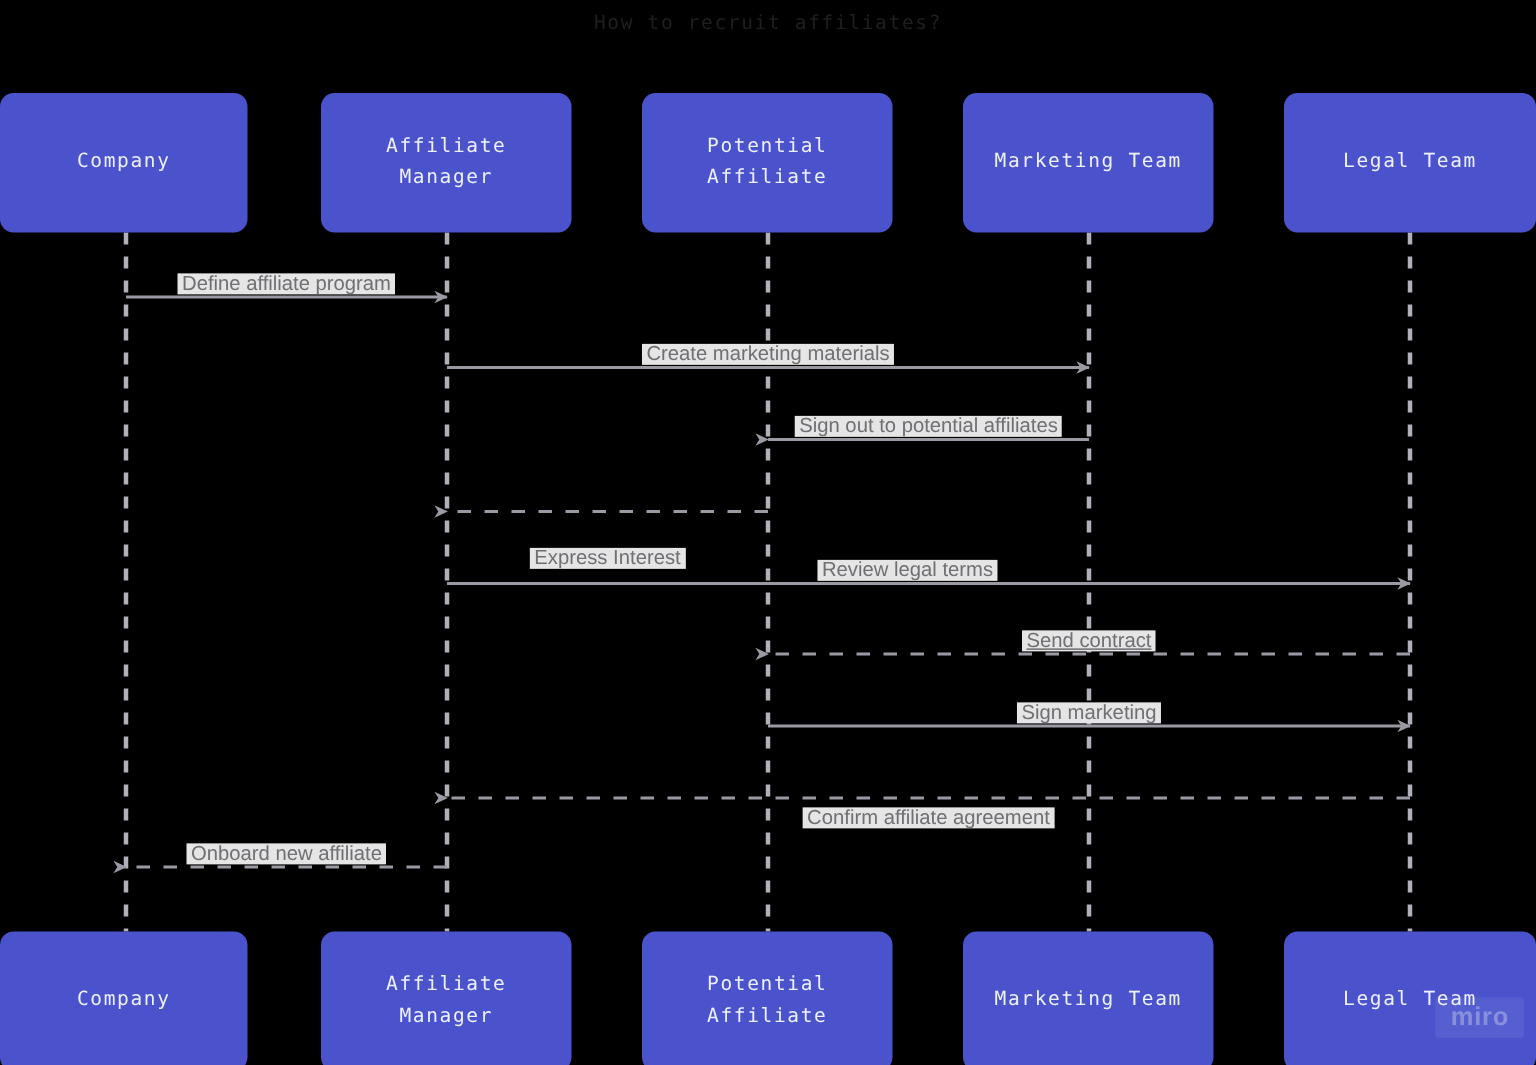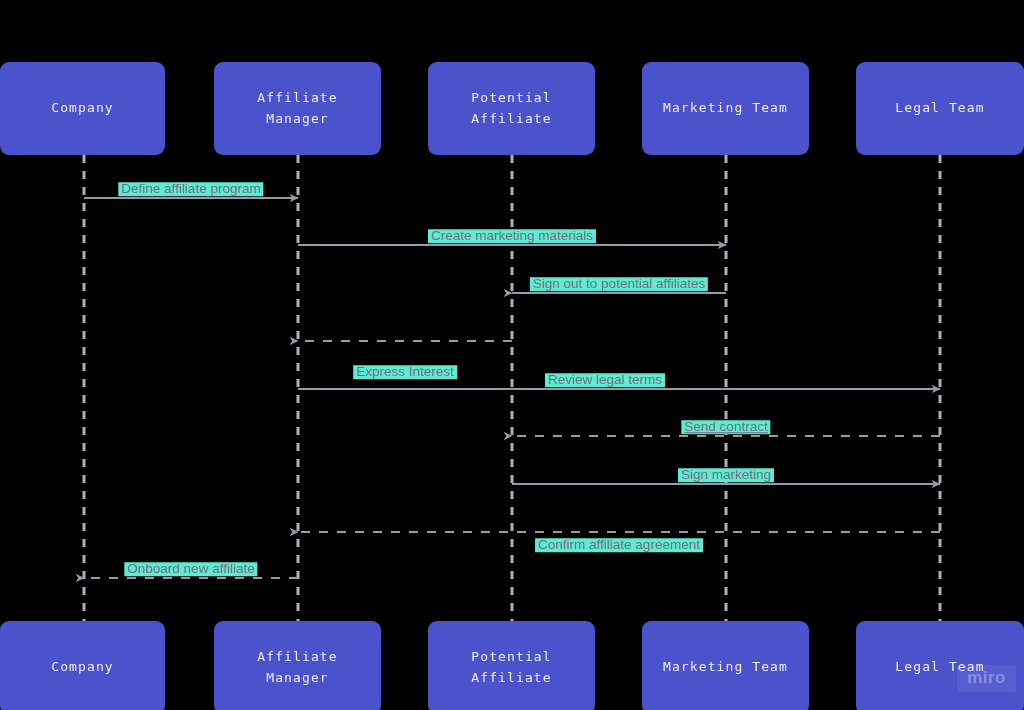--- a/index.html
+++ b/index.html
@@ -61,21 +61,21 @@
   }
 
   
   .msg-label {
     position: absolute;
     transform: translate(-50%, -50%);
     color: #6f6f74;
     font-family: "Liberation Sans", sans-serif;
     font-size: 13.5px;
     white-space: nowrap;
-    background: #5eead4;
+    background: #e5e5e5;
     padding: 0 3px;
     line-height: 1;
   }
 
   
   #miro-watermark {
     position: absolute;
     right: 8px;
     bottom: 18px;
     font-family: "Liberation Sans", sans-serif;
@@ -86,20 +86,21 @@
     background: rgba(255,255,255,0.07);
     padding: 3px 10px 4px 10px;
     border-radius: 2px;
   }
 </style>
 </head>
 <body>
 
 <div id="diagram-root">
 
+  <div id="diagram-title">How to recruit affiliates?</div>
 
   <svg id="wire-layer" viewBox="0 0 1024 710" xmlns="http://www.w3.org/2000/svg">
     <defs>
       <marker id="arrow-right" markerWidth="9" markerHeight="9" refX="8.4" refY="4.5" orient="auto" markerUnits="userSpaceOnUse">
         <path d="M0,0.4 L9,4.5 L0,8.6 L2.6,4.5 Z" fill="#9a9aa4"></path>
       </marker>
       <marker id="arrow-left" markerWidth="9" markerHeight="9" refX="0.6" refY="4.5" orient="auto" markerUnits="userSpaceOnUse">
         <path d="M9,0.4 L0,4.5 L9,8.6 L6.4,4.5 Z" fill="#9a9aa4"></path>
       </marker>
     </defs>

